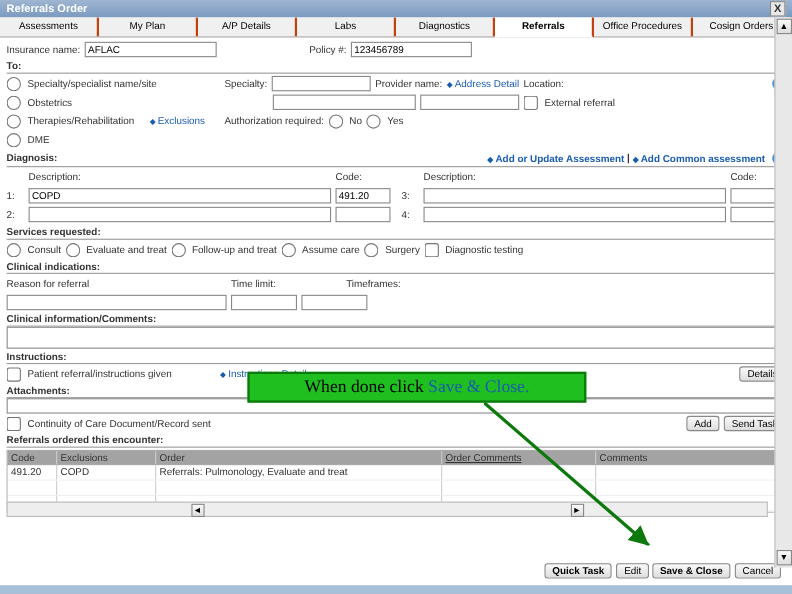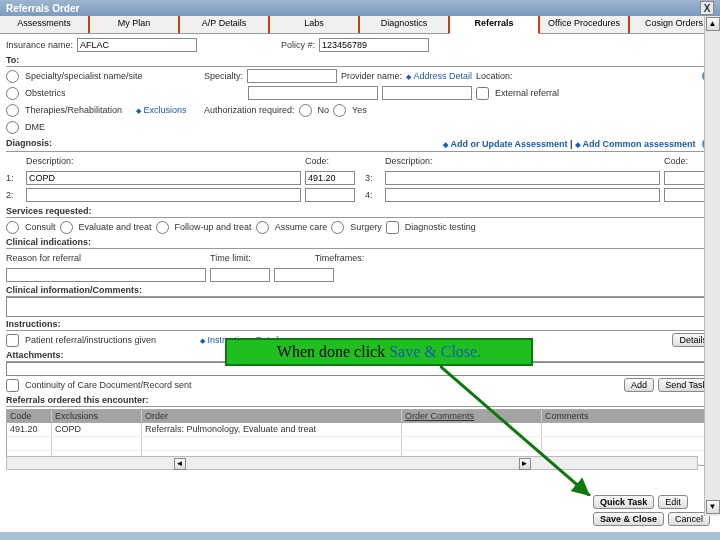--- a/index.html
+++ b/index.html
@@ -20,21 +20,21 @@
   .radio, .check { margin-right: 2px; }
   .small-btn { background: linear-gradient(#fafafa,#ddd); border: 1px solid #888; border-radius: 3px; font-size: 9px; padding: 1px 6px; cursor: pointer; }
   .grid { border: 1px solid #aaa; background: #f8f8f8; margin-top: 2px; }
   .grid-hdr { display: flex; background: #a3a3a3; border-bottom: 1px solid #aaa; justify-content: space-between; }
   .grid-hdr > div, .grid-row > div { padding: 1px 3px; border-right: 1px solid #ccc; font-size: 9px; }
   .grid-row { display: flex; background: #fff; border-bottom: 1px solid #eee; min-height: 14px; }
   .col-code { width: 45px; } .col-diag { width: 90px; } .col-order { width: 260px; } .col-oc { width: 140px; text-decoration: underline; } .col-c { flex: 1; }
   .callout { position: absolute; top: 338px; left: 225px; width: 308px; height: 28px; background: #1fbf1f; border: 2px solid #0d790d; display: flex; align-items: center; justify-content: center; font-family: "Comic Sans MS", cursive; font-size: 16px; color: #000; }
   .callout .blue { color: #1a5cb0; }
   .arrow-line { position: absolute; top: 366px; left: 440px; width: 160px; height: 130px; }
-  .footer-btns { position: absolute; bottom: 6px; right: 10px; display: flex; flex-direction: column; gap: 3px; }
+  .footer-btns { position: absolute; bottom: 6px; right: 10px; display: flex; flex-direction: row; gap: 3px; align-items: flex-end; }
   .footer-btns .btn-row { display: flex; gap: 4px; }
   .wide-input { width: 100%; border: 1px solid #888; height: 20px; background: #fff; }
   .ta { width: 100%; border: 1px solid #888; height: 14px; background: #fff; }
   .scrollbar { position: absolute; top: 16px; right: 0; width: 16px; height: 500px; background: #e8e8e8; border-left: 1px solid #bbb; }
   .scroll-btn { width: 14px; height: 14px; background: linear-gradient(#fafafa,#ddd); border: 1px solid #888; margin: 1px auto; font-size: 8px; text-align: center; line-height: 12px; cursor: pointer; }
   .info-icon { width: 12px; height: 12px; border-radius: 50%; background: #4a90d9; color: #fff; display: inline-flex; align-items: center; justify-content: center; font-size: 8px; font-style: italic; cursor: pointer; }
   .scroll-h { position: absolute; bottom: 62px; left: 6px; right: 22px; height: 14px; background: #eee; border: 1px solid #bbb; display:flex; justify-content:space-between; }
   .scroll-h .scroll-btn { height: 12px; width: 12px; line-height:10px;}
 </style>
 </head>

